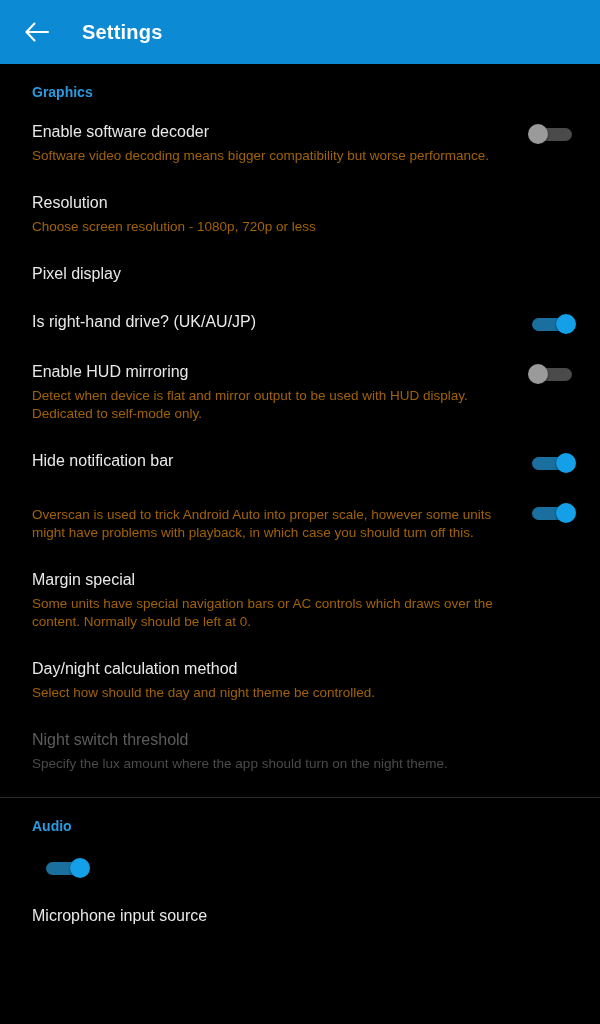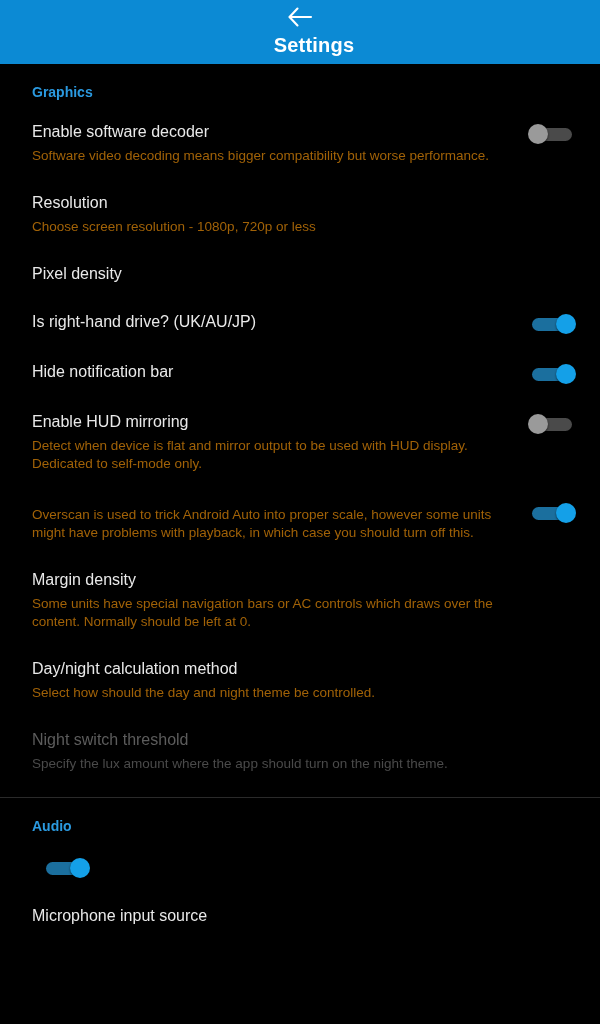--- a/index.html
+++ b/index.html
@@ -11,21 +11,20 @@
     background: #000000;
     font-family: "Liberation Sans", sans-serif;
     overflow: hidden;
   }
   .appbar {
     height: 64px;
     background: #0c8ad4;
     display: flex;
     align-items: center;
     padding: 0 20px;
-    flex-direction: column;
   }
   .back-btn {
     width: 34px;
     height: 34px;
     display: flex;
     align-items: center;
     justify-content: center;
     cursor: pointer;
     flex: 0 0 auto;
   }
@@ -150,40 +149,28 @@
     <div class="row">
       <div class="row-text">
         <div class="row-title">Resolution</div>
         <div class="row-sub">Choose screen resolution - 1080p, 720p or less</div>
       </div>
       <div class="ctrl"></div>
     </div>
 
     <div class="row">
       <div class="row-text">
-        <div class="row-title">Pixel density</div>
+        <div class="row-title">Pixel display</div>
       </div>
       <div class="ctrl"></div>
     </div>
 
     <div class="row">
       <div class="row-text">
         <div class="row-title">Is right-hand drive? (UK/AU/JP)</div>
-      </div>
-      <div class="ctrl">
-        <div class="switch on">
-          <div class="track"></div>
-          <div class="thumb"></div>
-        </div>
-      </div>
-    </div>
-
-    <div class="row">
-      <div class="row-text">
-        <div class="row-title">Hide notification bar</div>
       </div>
       <div class="ctrl">
         <div class="switch on">
           <div class="track"></div>
           <div class="thumb"></div>
         </div>
       </div>
     </div>
 
     <div class="row">
@@ -194,33 +181,45 @@
       <div class="ctrl">
         <div class="switch off">
           <div class="track"></div>
           <div class="thumb"></div>
         </div>
       </div>
     </div>
 
     <div class="row">
       <div class="row-text">
+        <div class="row-title">Hide notification bar</div>
+      </div>
+      <div class="ctrl">
+        <div class="switch on">
+          <div class="track"></div>
+          <div class="thumb"></div>
+        </div>
+      </div>
+    </div>
+
+    <div class="row">
+      <div class="row-text">
         <div class="row-sub">Overscan is used to trick Android Auto into proper scale, however some units might have problems with playback, in which case you should turn off this.</div>
       </div>
       <div class="ctrl">
         <div class="switch on">
           <div class="track"></div>
           <div class="thumb"></div>
         </div>
       </div>
     </div>
 
     <div class="row">
       <div class="row-text">
-        <div class="row-title">Margin density</div>
+        <div class="row-title">Margin special</div>
         <div class="row-sub">Some units have special navigation bars or AC controls which draws over the content. Normally should be left at 0.</div>
       </div>
       <div class="ctrl"></div>
     </div>
 
     <div class="row">
       <div class="row-text">
         <div class="row-title">Day/night calculation method</div>
         <div class="row-sub">Select how should the day and night theme be controlled.</div>
       </div>

